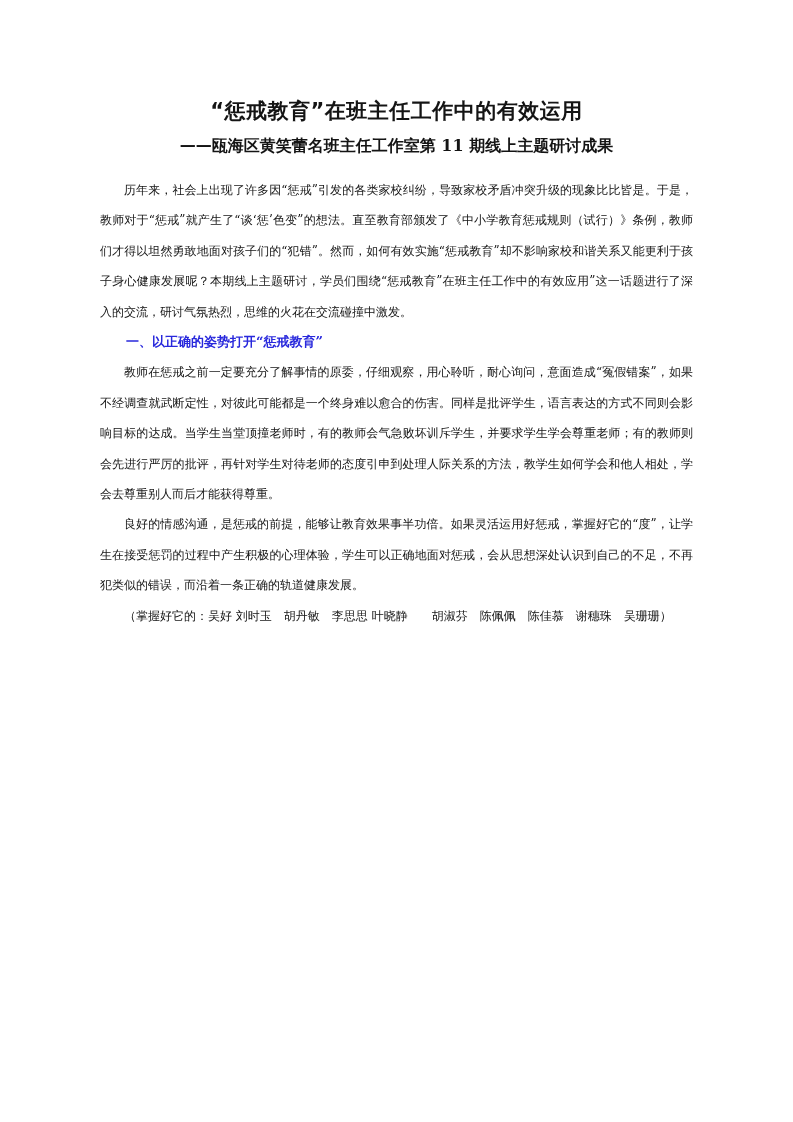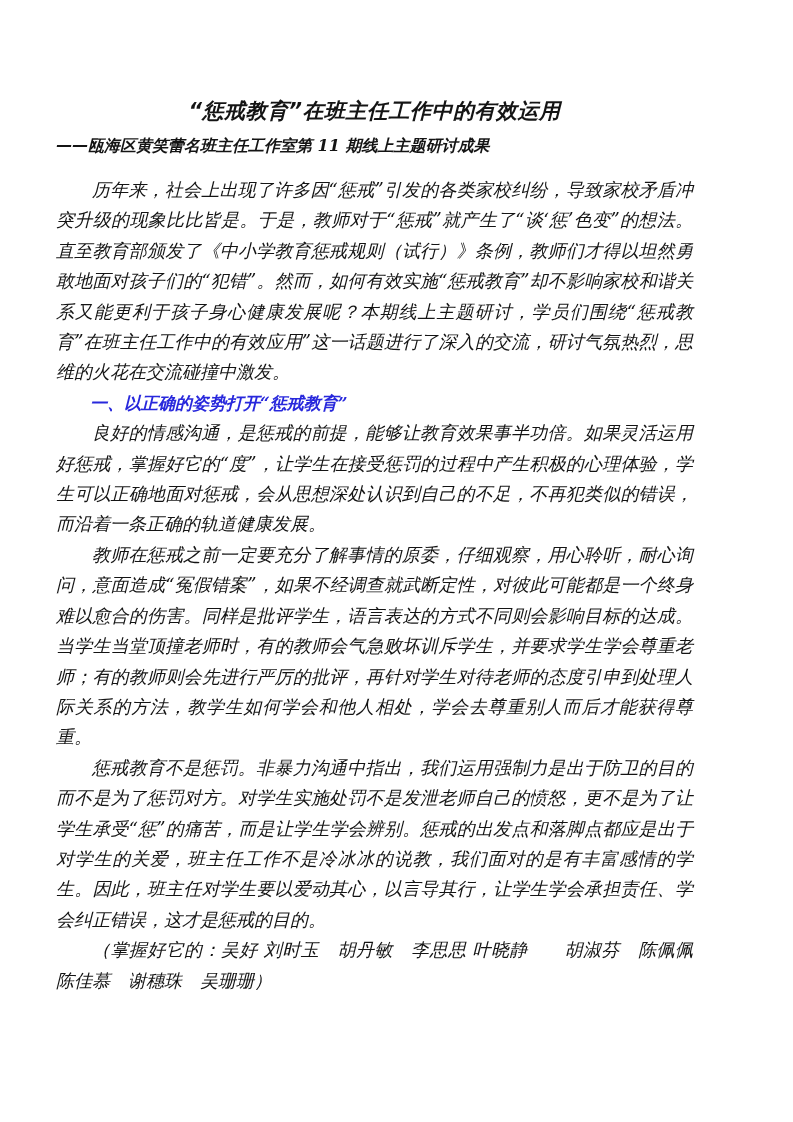--- a/index.html
+++ b/index.html
@@ -3,72 +3,71 @@
 <meta charset="utf-8">
 <style>
   html, body { margin: 0; padding: 0; background: #e8e8e8; }
   .page {
     position: relative;
     width: 793px;
     height: 1122px;
     margin: 0 auto;
     background: #ffffff;
     box-sizing: border-box;
-    padding: 96px 100px 0 56px;
+    padding: 96px 100px 0 100px;
     overflow: hidden;
     font-family: "DejaVu Serif", "Liberation Serif", serif;
     color: #141414;
-    font-style: italic;
   }
   .doc-title {
     font-family: "DejaVu Sans", "Liberation Sans", sans-serif;
     font-size: 21px;
     font-weight: bold;
     line-height: 30px;
     text-align: center;
     letter-spacing: 0.5px;
     white-space: nowrap;
   }
   .doc-subtitle {
     font-size: 16px;
     font-weight: bold;
     line-height: 39px;
+    text-align: center;
     margin-bottom: 10px;
     white-space: nowrap;
   }
   .para {
-    font-size: 18px;
+    font-size: 12px;
     line-height: 30.4px;
     text-align: justify;
     text-indent: 2em;
     margin: 0;
   }
   .heading, .subheading {
-    font-size: 17px;
+    font-size: 13px;
     line-height: 30.4px;
     font-weight: bold;
     color: var(--accent, #2828dc);
     text-indent: 2em;
     margin: 0;
   }
 </style>
 </head>
 <body>
 
 <div class="page">
   <div class="doc-title">“惩戒教育”在班主任工作中的有效运用</div>
 
   <div class="doc-subtitle">——瓯海区黄笑蕾名班主任工作室第 11 期线上主题研讨成果</div>
 
   <p class="para">历年来，社会上出现了许多因“惩戒”引发的各类家校纠纷，导致家校矛盾冲突升级的现象比比皆是。于是，教师对于“惩戒”就产生了“谈‘惩’色变”的想法。直至教育部颁发了《中小学教育惩戒规则（试行）》条例，教师们才得以坦然勇敢地面对孩子们的“犯错”。然而，如何有效实施“惩戒教育”却不影响家校和谐关系又能更利于孩子身心健康发展呢？本期线上主题研讨，学员们围绕“惩戒教育”在班主任工作中的有效应用”这一话题进行了深入的交流，研讨气氛热烈，思维的火花在交流碰撞中激发。</p>
 
   <h2 class="heading">一、以正确的姿势打开“惩戒教育”</h2>
 
 
+  <p class="para">教师在惩戒之前一定要充分了解事情的原委，仔细观察，用心聆听，耐心询问，意面造成“冤假错案”，如果不经调查就武断定性，对彼此可能都是一个终身难以愈合的伤害。同样是批评学生，语言表达的方式不同则会影响目标的达成。当学生当堂顶撞老师时，有的教师会气急败坏训斥学生，并要求学生学会尊重老师；有的教师则会先进行严厉的批评，再针对学生对待老师的态度引申到处理人际关系的方法，教学生如何学会和他人相处，学会去尊重别人而后才能获得尊重。</p>
+
   <p class="para">良好的情感沟通，是惩戒的前提，能够让教育效果事半功倍。如果灵活运用好惩戒，掌握好它的“度”，让学生在接受惩罚的过程中产生积极的心理体验，学生可以正确地面对惩戒，会从思想深处认识到自己的不足，不再犯类似的错误，而沿着一条正确的轨道健康发展。</p>
 
-  <p class="para">教师在惩戒之前一定要充分了解事情的原委，仔细观察，用心聆听，耐心询问，意面造成“冤假错案”，如果不经调查就武断定性，对彼此可能都是一个终身难以愈合的伤害。同样是批评学生，语言表达的方式不同则会影响目标的达成。当学生当堂顶撞老师时，有的教师会气急败坏训斥学生，并要求学生学会尊重老师；有的教师则会先进行严厉的批评，再针对学生对待老师的态度引申到处理人际关系的方法，教学生如何学会和他人相处，学会去尊重别人而后才能获得尊重。</p>
 
-
-  <p class="para">惩戒教育不是惩罚。非暴力沟通中指出，我们运用强制力是出于防卫的目的而不是为了惩罚对方。对学生实施处罚不是发泄老师自己的愤怒，更不是为了让学生承受“惩”的痛苦，而是让学生学会辨别。惩戒的出发点和落脚点都应是出于对学生的关爱，班主任工作不是冷冰冰的说教，我们面对的是有丰富感情的学生。因此，班主任对学生要以爱动其心，以言导其行，让学生学会承担责任、学会纠正错误，这才是惩戒的目的。</p>
 
   <p class="para">（掌握好它的：吴好 刘时玉　胡丹敏　李思思 叶晓静　　胡淑芬　陈佩佩　陈佳慕　谢穗珠　吴珊珊）</p>
 </div>
 
 </body></html>

